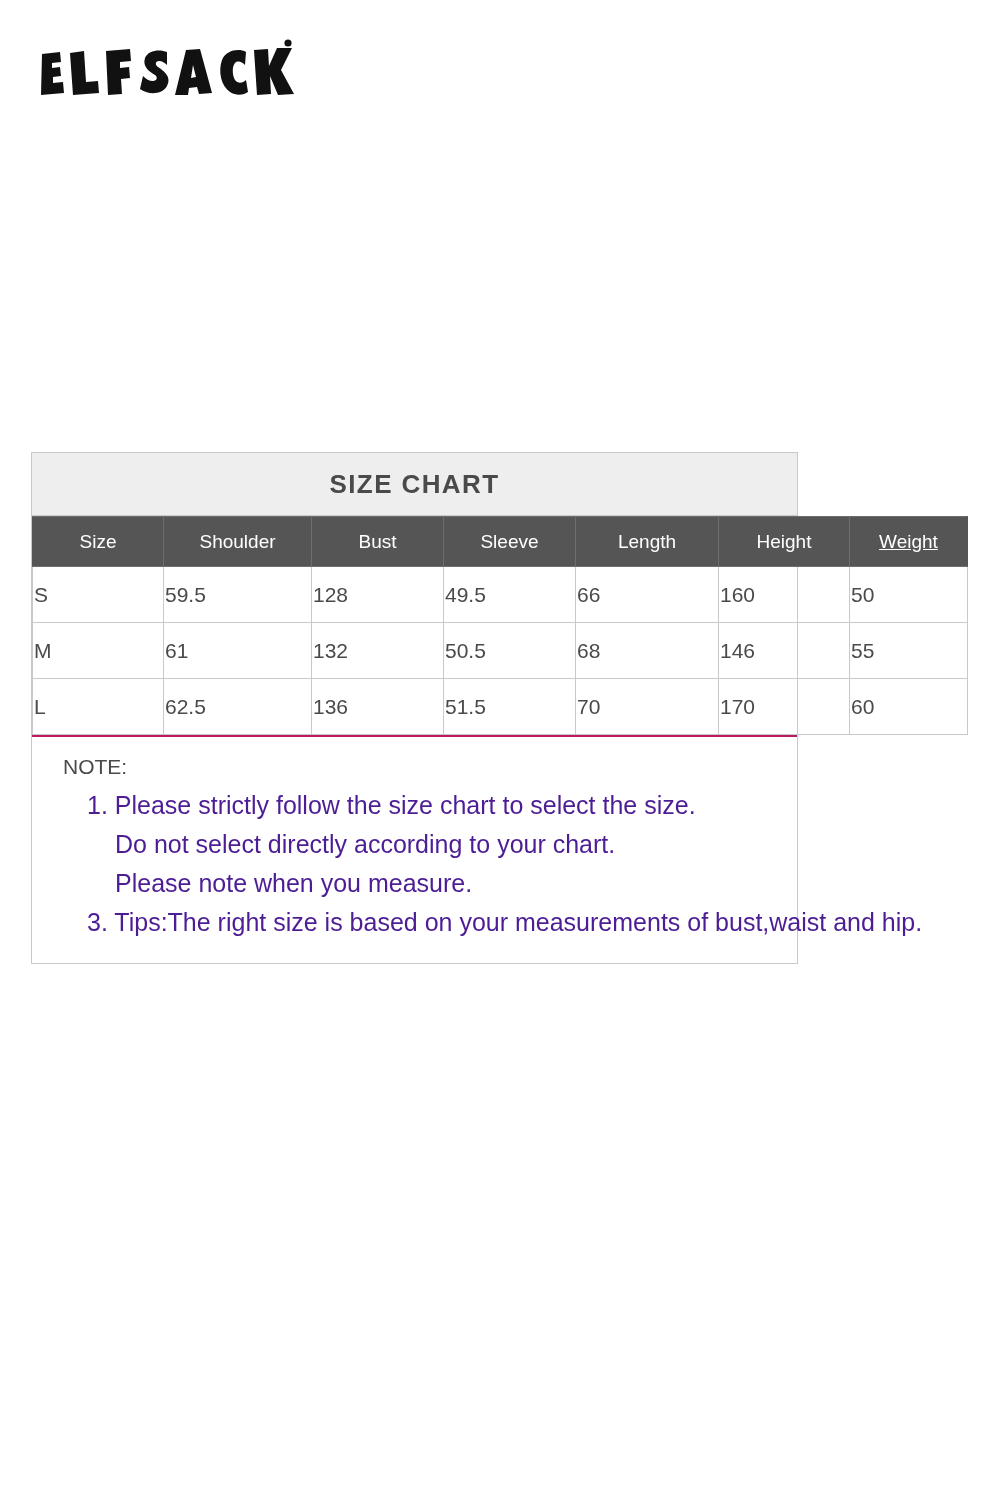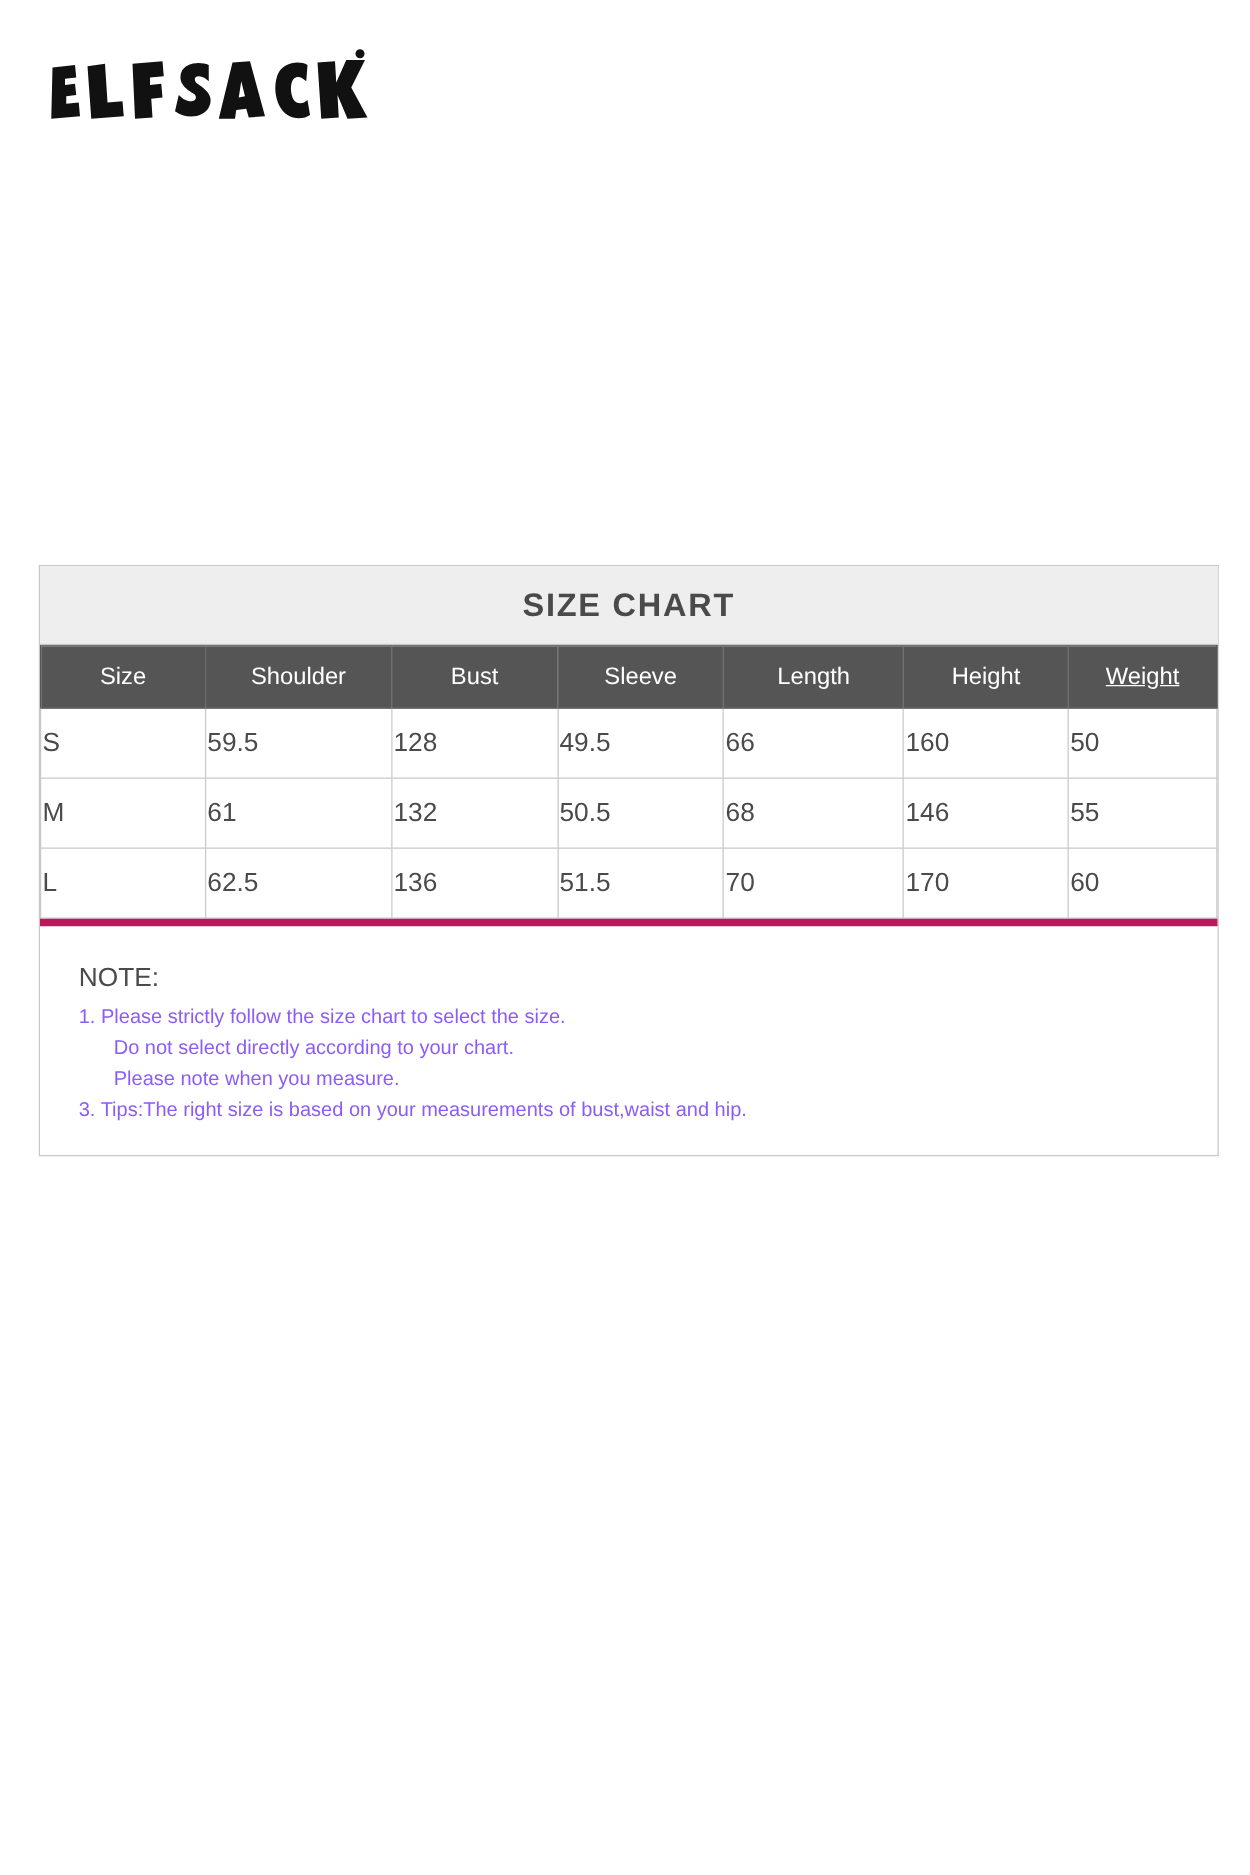--- a/index.html
+++ b/index.html
@@ -26,21 +26,21 @@
   }
   .brand svg {
     display: block;
   }
 
   
   .chart-wrap {
     position: absolute;
     left: 31px;
     top: 452px;
-    width: 944px;
+    width: 767px;
     border: 1px solid #c9c9c9;
     box-sizing: border-box;
     background: #ffffff;
   }
 
   .chart-title {
     height: 62px;
     line-height: 62px;
     text-align: center;
     font-size: 26px;
@@ -82,34 +82,35 @@
   col.c-size     { width: 131px; }
   col.c-shoulder { width: 148px; }
   col.c-bust     { width: 132px; }
   col.c-sleeve   { width: 132px; }
   col.c-length   { width: 143px; }
   col.c-height   { width: 131px; }
   col.c-weight   { width: 118px; }
 
   
   .note-box {
-    border-top: 6px solid #be185d;
-    padding: 28px 26px 22px 31px;
+    border-top: 2px solid #be185d;
+    padding: 16px 26px 22px 31px;
   }
   .note-heading {
     font-size: 21px;
     color: #4a4a4a;
     margin: 0 0 5px 0;
     line-height: 1.35;
   }
   .note-line {
-    font-size: 16px;
-    color: #8b5cf6;
+    font-size: 25px;
+    color: #4c1d95;
     line-height: 1.55;
     white-space: pre;
+    margin-left: 24px;
   }
   .note-line.indented {
     padding-left: 28px;
   }
 </style>
 </head>
 <body>
 
 <div class="brand">
   <svg viewBox="0 0 260 70" width="260" height="70" aria-hidden="true">

